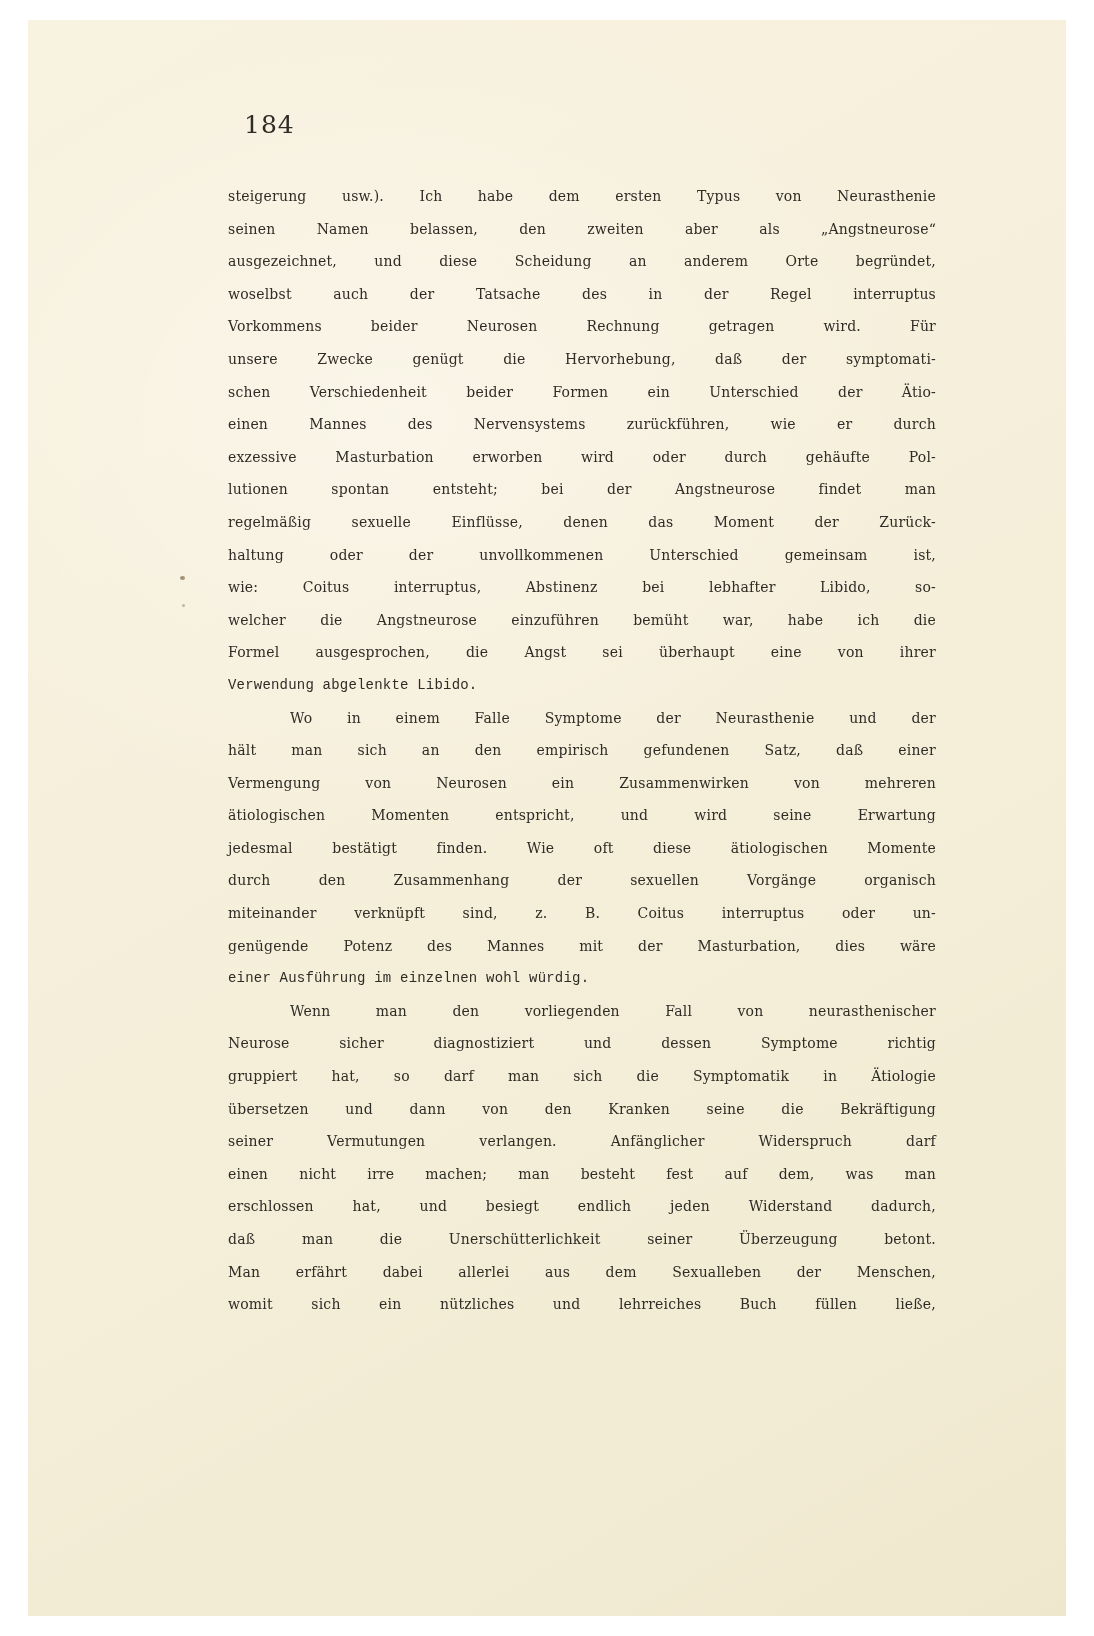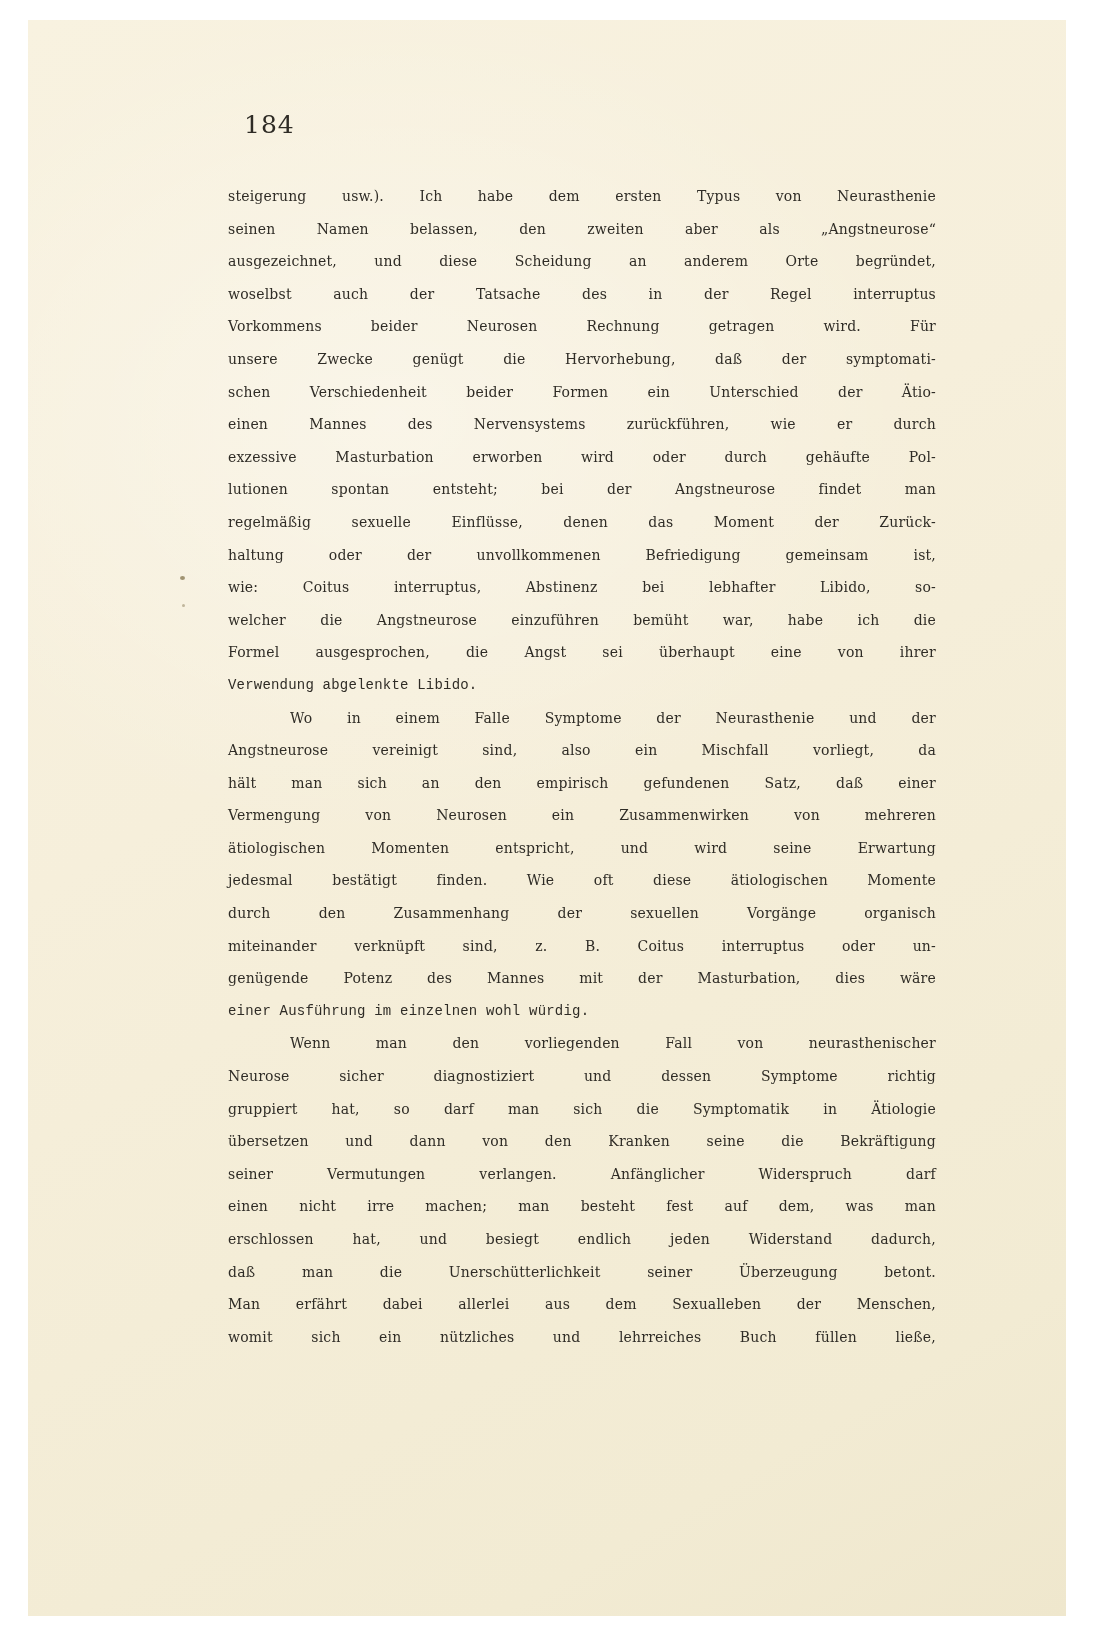--- a/index.html
+++ b/index.html
@@ -82,27 +82,26 @@
         <div class="line">seinen Namen belassen, den zweiten aber als „Angstneurose“</div>
         <div class="line">ausgezeichnet, und diese Scheidung an anderem Orte begründet,</div>
         <div class="line">woselbst auch der Tatsache des in der Regel interruptus</div>
         <div class="line">Vorkommens beider Neurosen Rechnung getragen wird. Für</div>
         <div class="line">unsere Zwecke genügt die Hervorhebung, daß der symptomati-</div>
         <div class="line">schen Verschiedenheit beider Formen ein Unterschied der Ätio-</div>
         <div class="line">einen Mannes des Nervensystems zurückführen, wie er durch</div>
         <div class="line">exzessive Masturbation erworben wird oder durch gehäufte Pol-</div>
         <div class="line">lutionen spontan entsteht; bei der Angstneurose findet man</div>
         <div class="line">regelmäßig sexuelle Einflüsse, denen das Moment der Zurück-</div>
-        <div class="line">haltung oder der unvollkommenen Befriedigung gemeinsam ist,</div>
+        <div class="line">haltung oder der unvollkommenen Unterschied gemeinsam ist,</div>
         <div class="line">wie: Coitus interruptus, Abstinenz bei lebhafter Libido, so-</div>
         <div class="line">welcher die Angstneurose einzuführen bemüht war, habe ich die</div>
         <div class="line">Formel ausgesprochen, die Angst sei überhaupt eine von ihrer</div>
         <div class="line no-justify">Verwendung abgelenkte Libido.</div>
         <div class="line indent">Wo in einem Falle Symptome der Neurasthenie und der</div>
-        <div class="line">Angstneurose vereinigt sind, also ein Mischfall vorliegt, da</div>
         <div class="line">hält man sich an den empirisch gefundenen Satz, daß einer</div>
         <div class="line">Vermengung von Neurosen ein Zusammenwirken von mehreren</div>
         <div class="line">ätiologischen Momenten entspricht, und wird seine Erwartung</div>
         <div class="line">jedesmal bestätigt finden. Wie oft diese ätiologischen Momente</div>
         <div class="line">durch den Zusammenhang der sexuellen Vorgänge organisch</div>
         <div class="line">miteinander verknüpft sind, z. B. Coitus interruptus oder un-</div>
         <div class="line">genügende Potenz des Mannes mit der Masturbation, dies wäre</div>
         <div class="line no-justify">einer Ausführung im einzelnen wohl würdig.</div>
         <div class="line indent">Wenn man den vorliegenden Fall von neurasthenischer</div>
         <div class="line">Neurose sicher diagnostiziert und dessen Symptome richtig</div>

